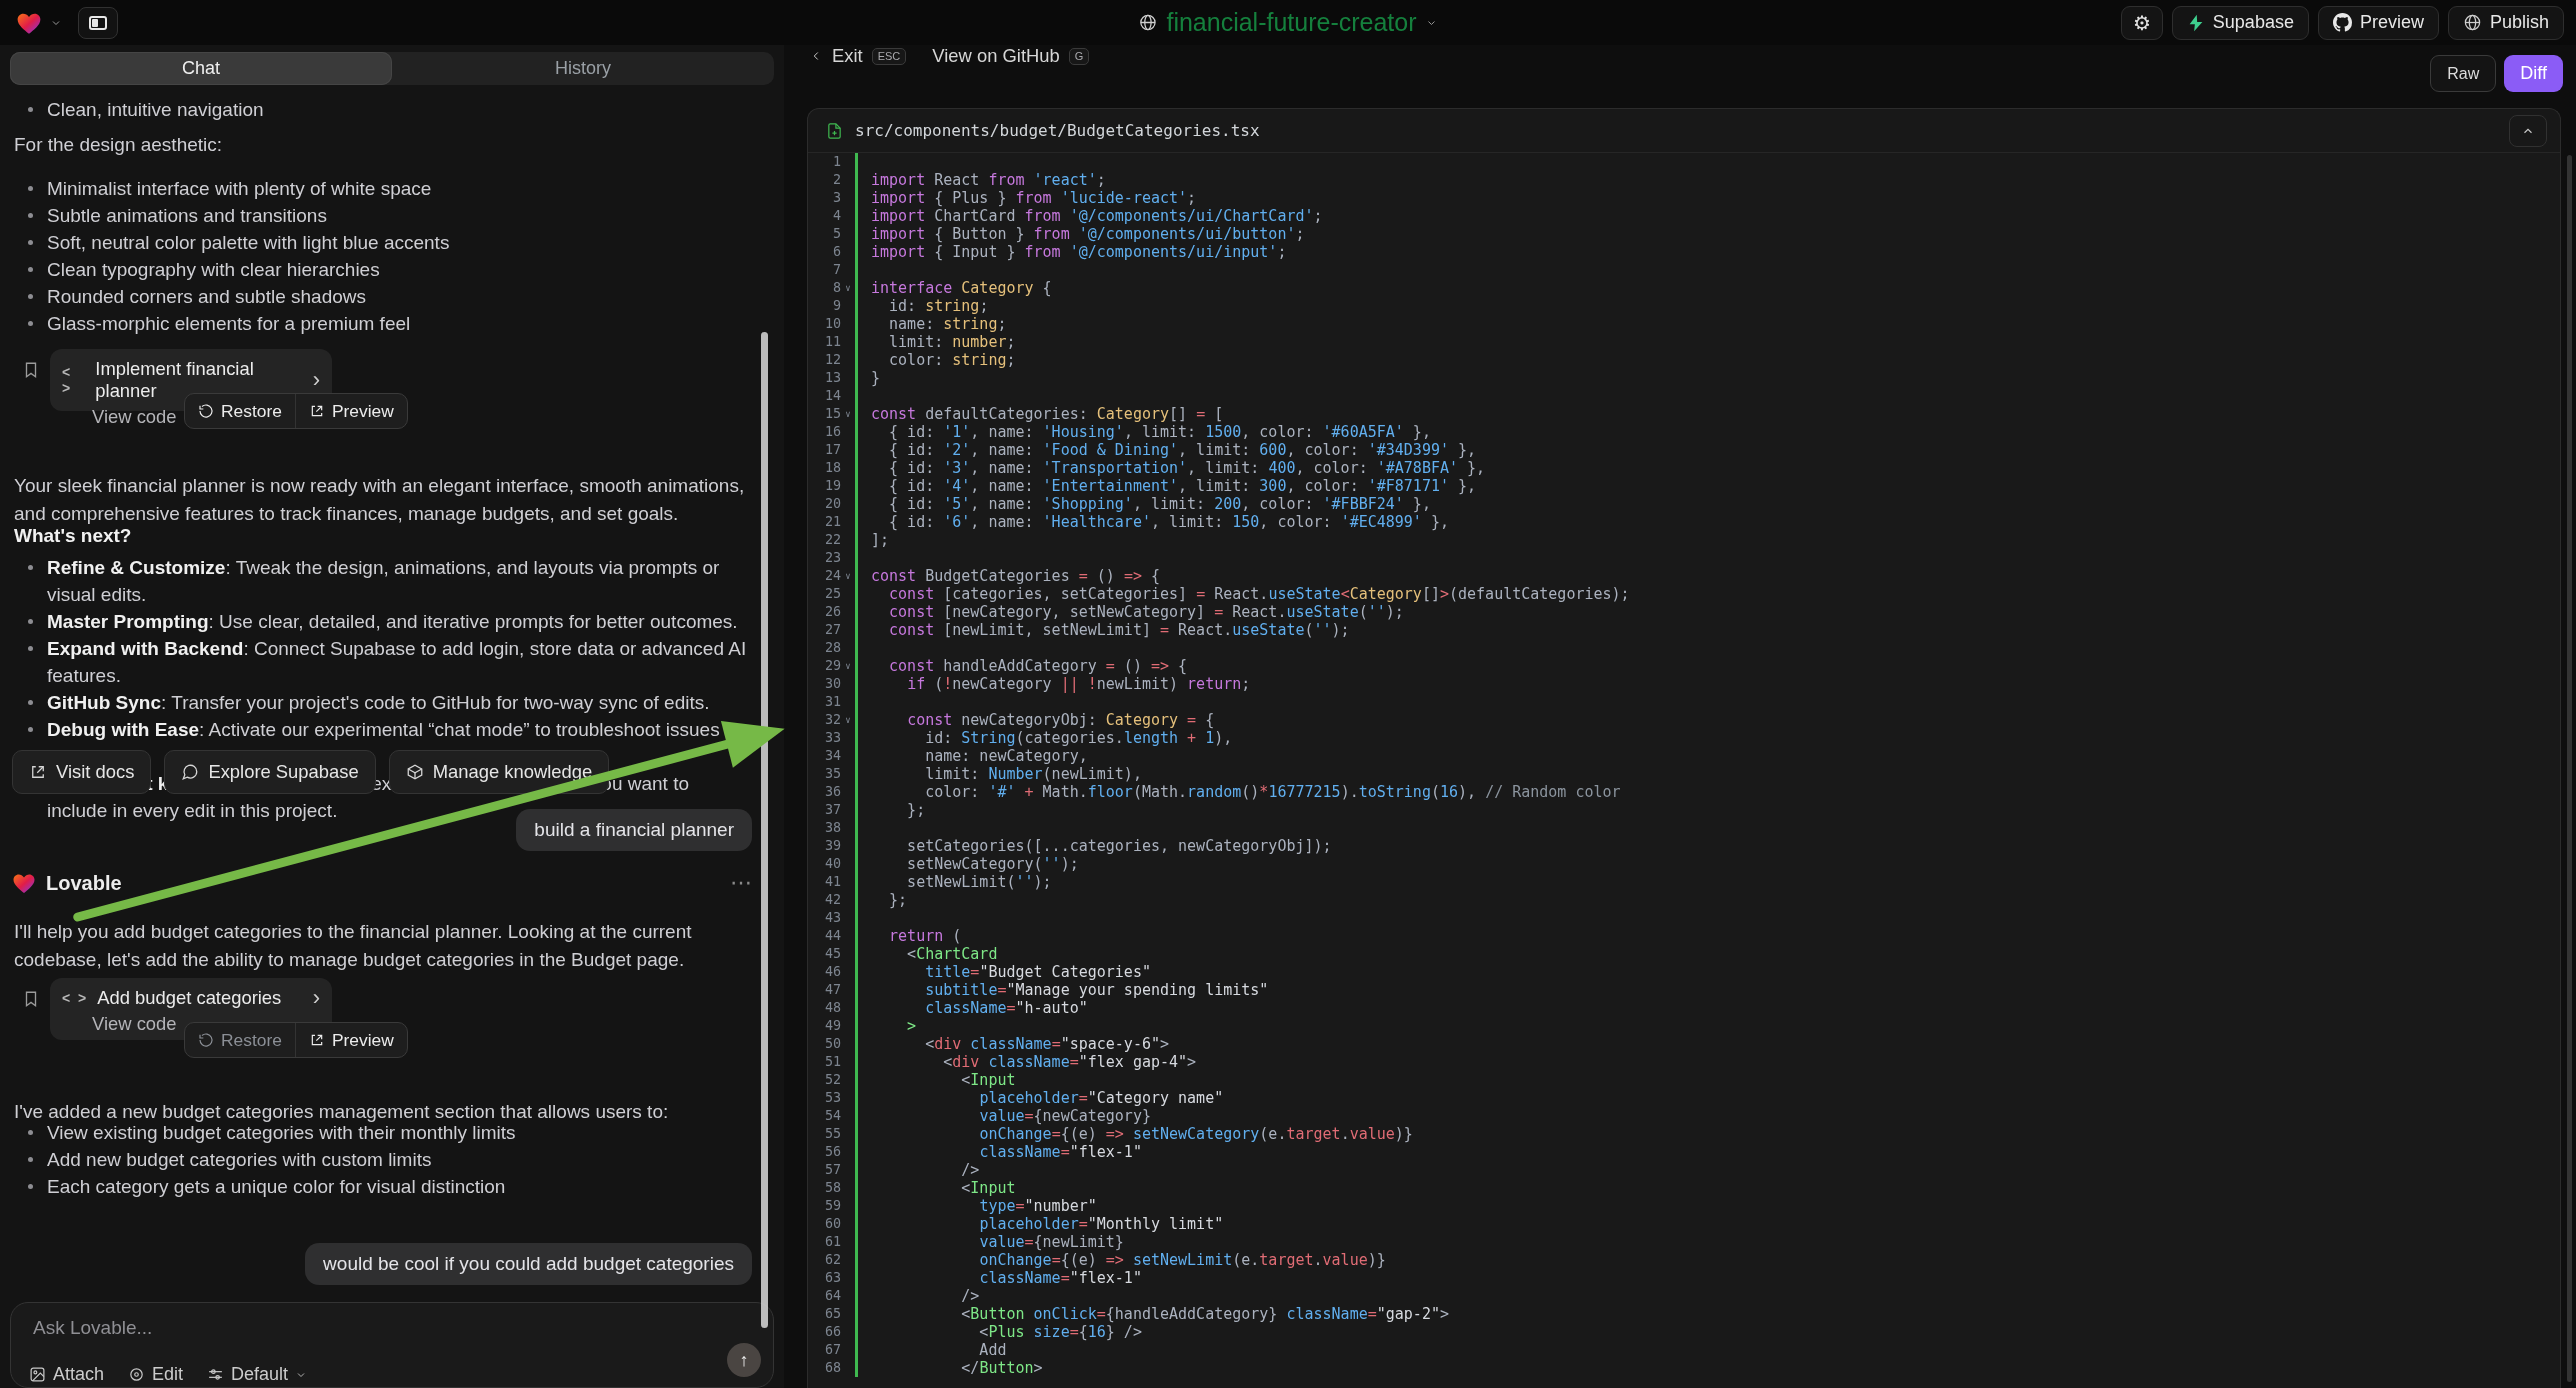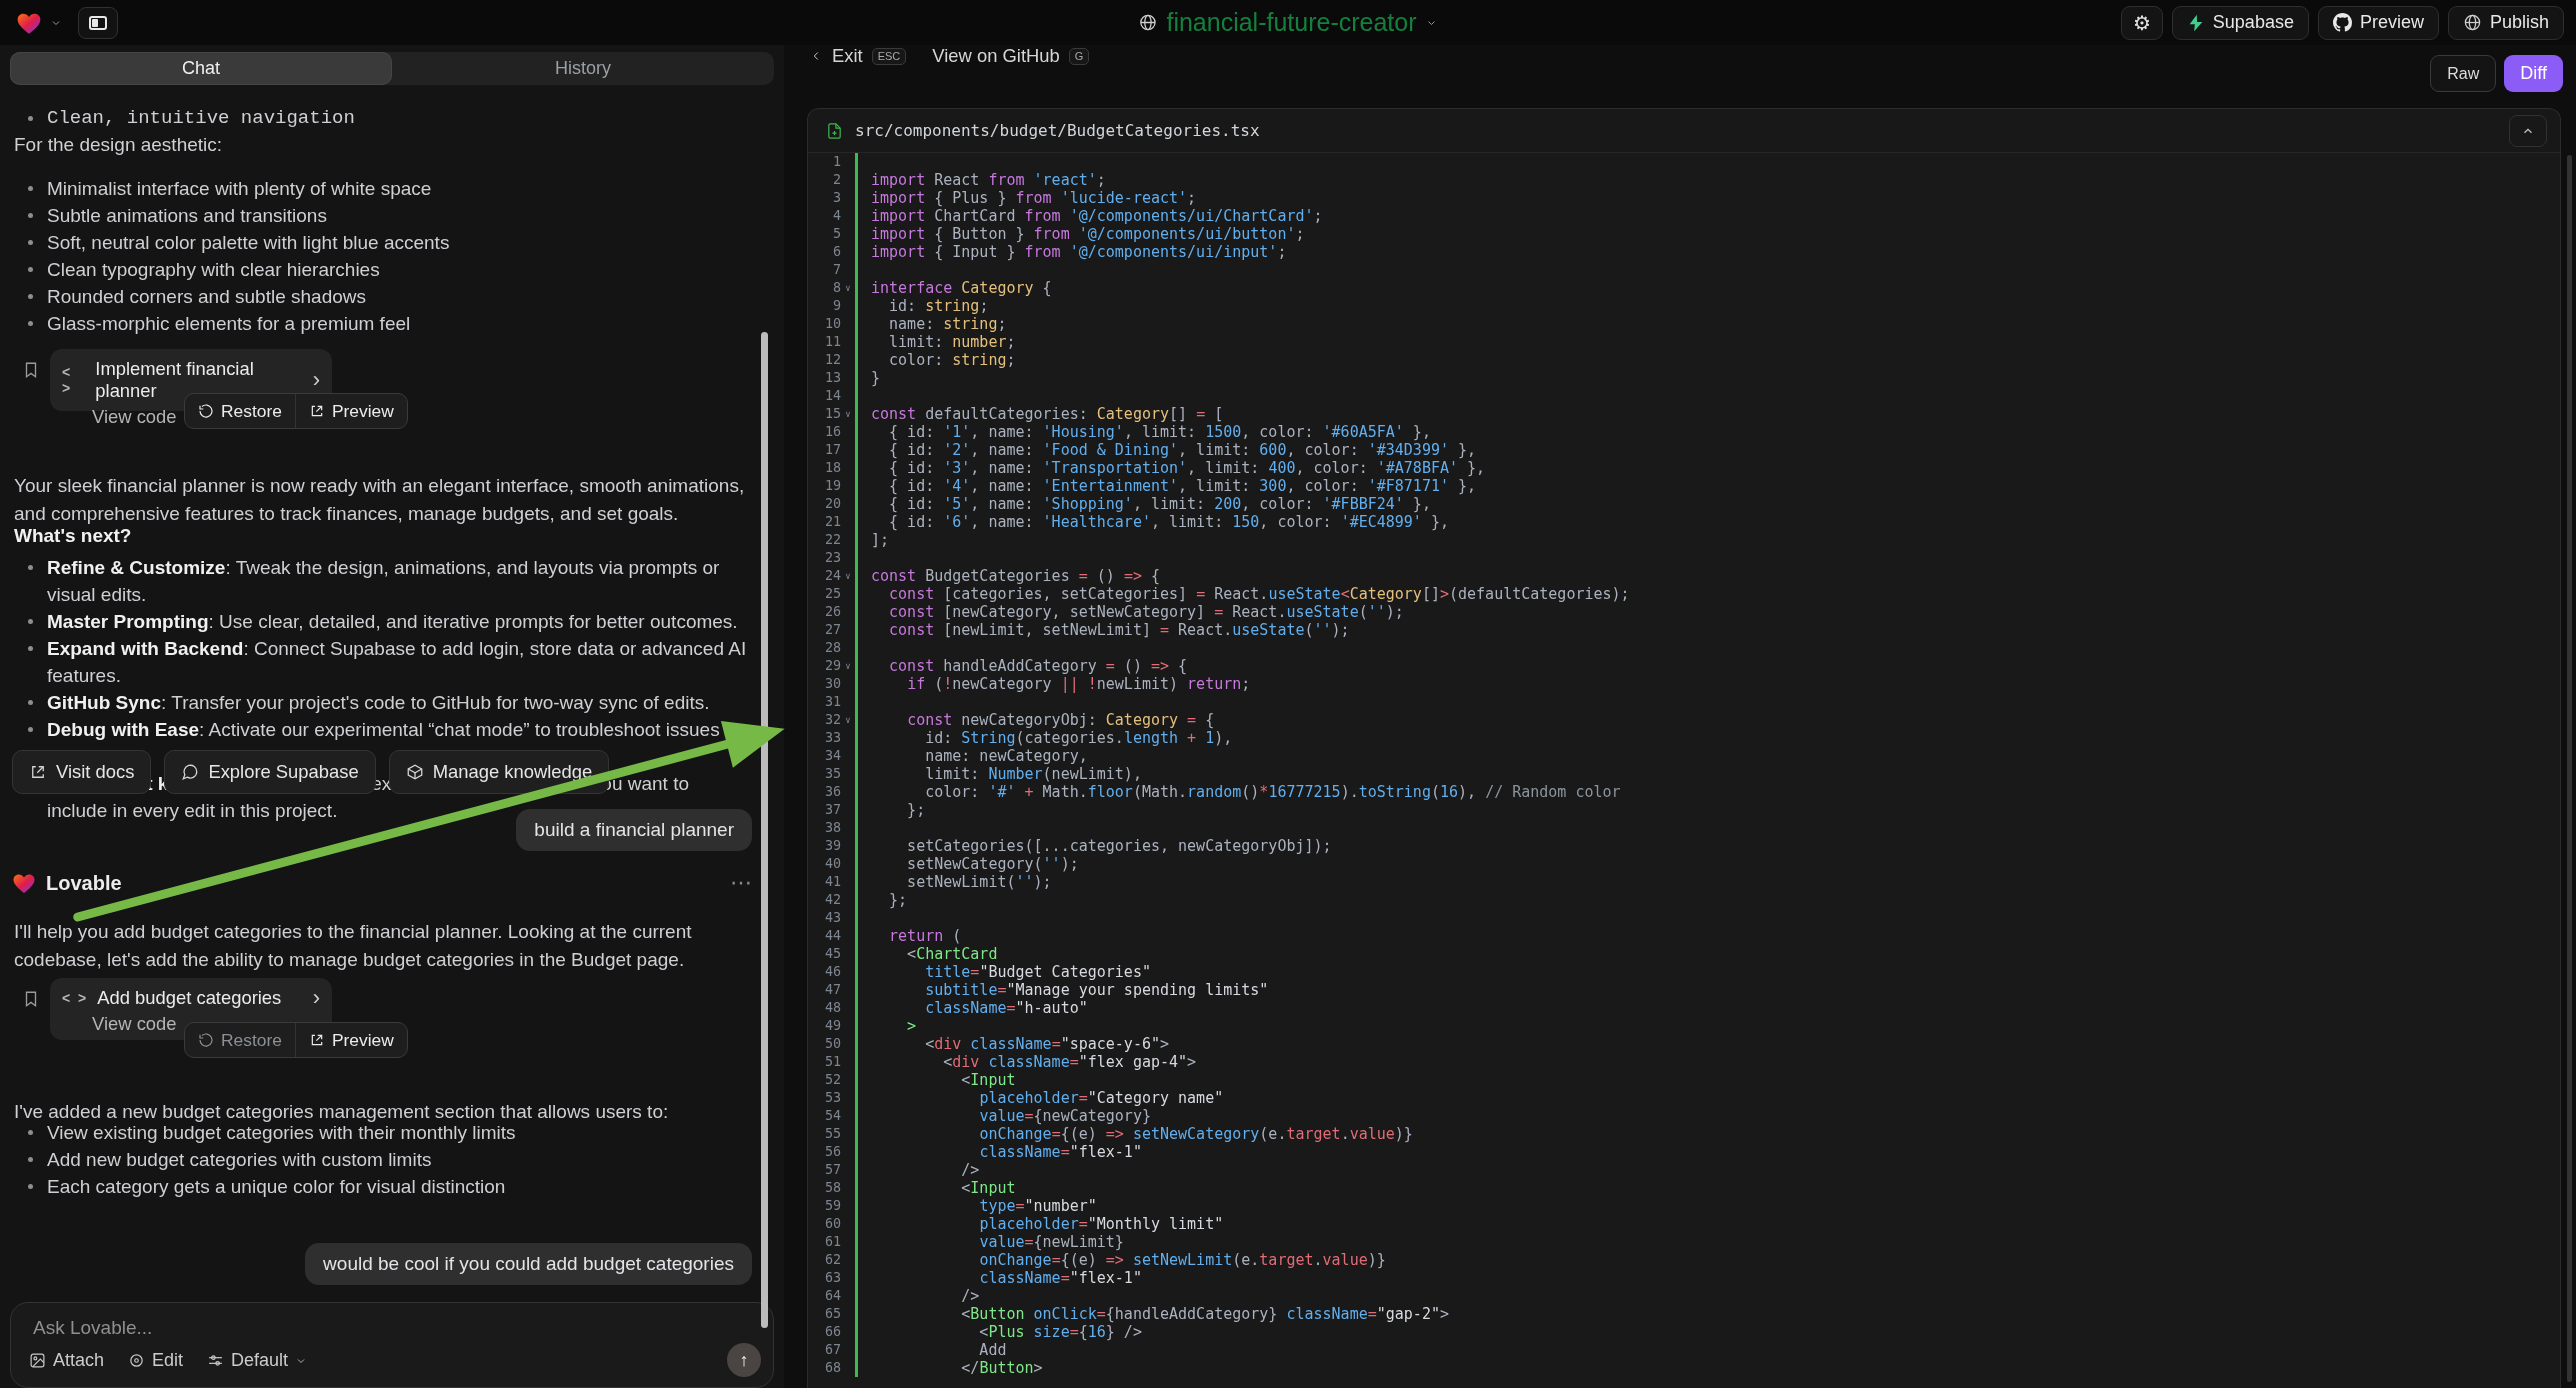--- a/index.html
+++ b/index.html
@@ -58,21 +58,21 @@
   
   .bubble{position:absolute;right:32px;max-width:597px;background:#2f2f30;border-radius:14px;padding:9px 18px;
           font-size:19px;color:#e4e4e8;line-height:24px;}
   
   .lov-row{position:absolute;left:12px;right:30px;display:flex;align-items:center;gap:10px;}
   .lov-row .lname{font-size:20px;font-weight:bold;color:#ededed;}
   .lov-row .menu{margin-left:auto;color:#8a8a8a;font-size:22px;letter-spacing:2px;cursor:pointer;}
   
   .composer{position:absolute;left:10px;top:1257px;width:764px;height:86px;background:#1a1a1a;border:1px solid #343434;border-radius:18px;}
   .composer .ph{position:absolute;left:22px;top:14px;font-size:19px;color:#8f8f94;}
-  .comp-row{position:absolute;left:18px;bottom:16px;display:flex;align-items:center;gap:24px;font-size:18px;color:#cccccc;}
+  .comp-row{position:absolute;left:18px;bottom:2px;display:flex;align-items:center;gap:24px;font-size:18px;color:#cccccc;}
   .comp-item{display:flex;align-items:center;gap:7px;cursor:pointer;}
   .cic{width:17px;height:17px;stroke:#c9c9c9;fill:none;stroke-width:1.7;}
   .send{position:absolute;right:12px;bottom:10px;width:34px;height:34px;border-radius:50%;background:#4a4542;
         display:flex;align-items:center;justify-content:center;color:#f0f0f0;font-size:18px;cursor:pointer;}
   .chat-sb{position:absolute;left:761px;top:287px;width:7px;height:996px;background:#d9d9d9;border-radius:4px;opacity:.85;}
   
   .right-panel{position:absolute;left:784px;top:45px;width:1792px;height:1343px;background:#0e0e0e;}
   .code-hdr{position:absolute;left:0;top:0;right:0;height:58px;}
   .hdr-left{position:absolute;left:25px;top:0;height:58px;display:flex;align-items:flex-start;gap:12px;font-size:18.4px;color:#d6d6d6;}
   .hdr-left .grp{display:flex;align-items:center;gap:9px;cursor:pointer;}
@@ -166,21 +166,21 @@
       </div>
     </div>
   </div>
 
   <div class="left-panel">
     <div class="tabs">
       <div class="tab active">Chat</div>
       <div class="tab">History</div>
     </div>
 
-    <ul class="blk cl-list" style="top:60px;font-family:Liberation Mono, monospace;">
+    <ul class="blk cl-list" style="top:51px;">
       <li>Clean, intuitive navigation</li>
     </ul>
 
     <div class="blk" style="top:86px;">For the design aesthetic:</div>
 
     <ul class="blk cl-list" style="top:130px;" id="design-list">
         <li>Minimalist interface with plenty of white space</li>
         <li>Subtle animations and transitions</li>
         <li>Soft, neutral color palette with light blue accents</li>
         <li>Clean typography with clear hierarchies</li>

